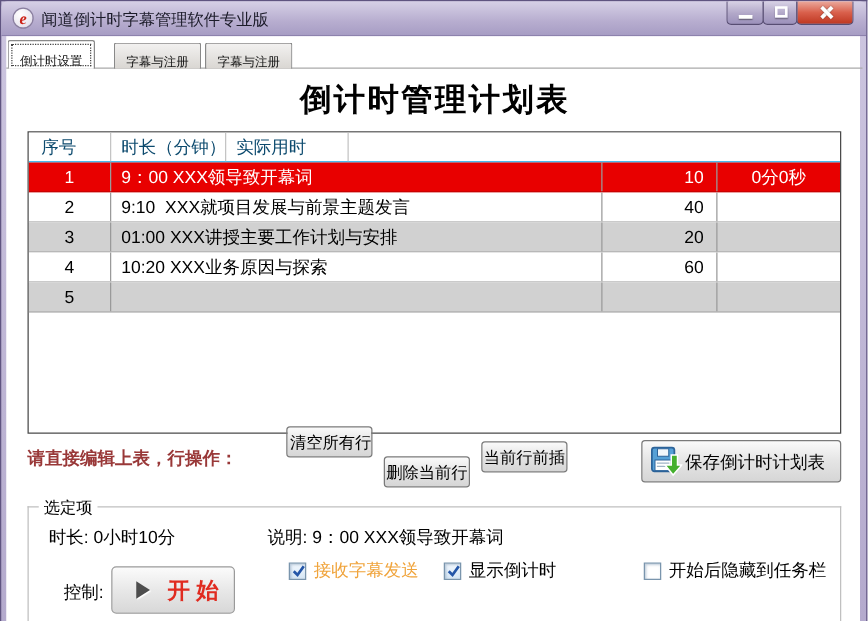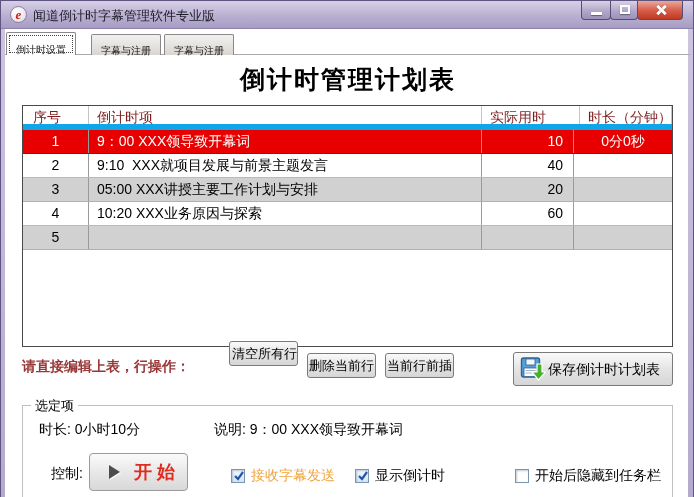--- a/index.html
+++ b/index.html
@@ -52,36 +52,36 @@
   
   .lv { position:absolute; left:21px; top:104px; width:651px; height:242px;
     border:1px solid #4a4a4a; background:#fff; overflow:hidden; font-size:14px; }
   .lv-row { display:flex; width:100%; height:24px; line-height:23px; }
   .lv-cell { height:100%; border-right:1px solid #9a9a9a; overflow:hidden; white-space:pre; }
   .lv-cell:last-child { border-right:none; }
   .c-no   { width:66px;  text-align:center; }
   .c-item { width:393px; padding-left:8px; }
   .c-dur  { width:92px;  text-align:right; padding-right:10px; }
   .c-act  { width:98px;  text-align:center; }
-  .lv-head { background:#fff; border-bottom:6px solid #0ea5e9; color:#7f1d1d; }
+  .lv-head { background:#fff; border-bottom:1px solid #0ea5e9; color:#0c4a6e; }
   .lv-head .lv-cell { border-right:1px solid #c4c4c4; }
   .lv-head .c-no { text-align:left; padding-left:10px; }
   .lv-head .c-dur { text-align:left; padding-left:8px; padding-right:0; }
   .lv-head .c-act { text-align:left; padding-left:8px; }
   .row-sel  { background:#e80000; color:#fff; border-bottom:1px solid #c00000; }
   .row-white{ background:#ffffff; color:#000; border-bottom:1px solid #b9b9b9; }
   .row-gray { background:#d1d1d1; color:#000; border-bottom:1px solid #b0b0b0; }
 
   
   .rowops-label { position:absolute; left:21px; top:357px; font-size:14px; font-weight:bold; color:#993838; }
   .btn { position:absolute; height:25px; font-size:13px; color:#000;
     background:linear-gradient(#fafafa,#e4e4e4 50%,#d6d6d6);
     border:1px solid #7a7a7a; border-radius:3px; text-align:center; line-height:23px; }
   .btn.b1 { left:228px; top:340px; width:69px;text-align:right; }
-  .btn.b2 { left:306px; top:352px; width:69px; }
+  .btn.b2 { left:306px; top:364px; width:69px; }
   .btn.b3 { left:384px; top:352px; width:69px; }
   .btn.save { left:512px; top:351px; width:160px; height:34px; line-height:32px;
     font-size:14px; display:flex; align-items:center; justify-content:flex-start; padding-left:6px; }
   .save-icon { width:26px; height:26px; margin-right:2px; flex:0 0 auto; }
 
   
   .groupbox { position:absolute; left:21px; top:404px; width:651px; height:93px;
     border:1px solid #c0c0c0; border-bottom:none; }
   .groupbox-label { position:absolute; left:8px; top:-9px; background:#fff;
     padding:0 4px; font-size:13px; color:#000; }
@@ -92,21 +92,21 @@
 
   .start-btn { position:absolute; left:88px; top:452px; width:99px; height:38px;
     background:linear-gradient(#fbfbfb,#e8e8e8 50%,#d8d8d8);
     border:1px solid #9a9a9a; border-radius:4px;
     display:flex; align-items:center; justify-content:center;padding-left:12px; }
   .play-icon { width:0; height:0; border-left:11px solid #4d4d4d;
     border-top:7px solid transparent; border-bottom:7px solid transparent;
     margin-right:14px; filter:drop-shadow(1px 1px 0 #fff); }
   .start-label { font-size:18px; font-weight:bold; color:#e02b20; letter-spacing:5px; }
 
-  .checkbox-row { position:absolute; left:0; top:466px; width:694px; height:20px; }
+  .checkbox-row { position:absolute; left:0; top:447px; width:694px; height:20px; }
   .cb { position:absolute; display:flex; align-items:center; font-size:14px; }
   .cb .box { width:14px; height:14px; border:1px solid #7a95ad; background:#fff;
     margin-right:6px; flex:0 0 auto; position:relative;
     box-shadow:inset 1px 1px 2px rgba(110,140,170,.45); }
   .cb.checked .box { background:linear-gradient(#f4f9fe,#d5e6f5); }
   .cb .box svg { position:absolute; left:1px; top:0px; }
   .cb1 { left:230px; color:#f0a43c; }
   .cb2 { left:354px; color:#000; }
   .cb3 { left:514px; color:#000; }
 </style>
@@ -144,39 +144,38 @@
     <div class="tab t3">
       <span>字幕与注册</span>
     </div>
   </div>
 
   <div class="page-title">倒计时管理计划表</div>
 
   <div class="lv">
     <div class="lv-row lv-head">
       <div class="lv-cell c-no">序号</div>
-      <div class="lv-cell c-item">倒计时项</div>
+      <div class="lv-cell c-dur">时长（分钟）</div>
       <div class="lv-cell c-act">实际用时</div>
-      <div class="lv-cell c-dur">时长（分钟）</div>
     </div>
     <div class="lv-row row-sel">
       <div class="lv-cell c-no">1</div>
       <div class="lv-cell c-item">9：00 XXX领导致开幕词</div>
       <div class="lv-cell c-dur">10</div>
       <div class="lv-cell c-act">0分0秒</div>
     </div>
     <div class="lv-row row-white">
       <div class="lv-cell c-no">2</div>
       <div class="lv-cell c-item">9:10  XXX就项目发展与前景主题发言</div>
       <div class="lv-cell c-dur">40</div>
       <div class="lv-cell c-act"></div>
     </div>
     <div class="lv-row row-gray">
       <div class="lv-cell c-no">3</div>
-      <div class="lv-cell c-item">05:00 XXX讲授主要工作计划与安排</div>
+      <div class="lv-cell c-item">01:00 XXX讲授主要工作计划与安排</div>
       <div class="lv-cell c-dur">20</div>
       <div class="lv-cell c-act"></div>
     </div>
     <div class="lv-row row-white">
       <div class="lv-cell c-no">4</div>
       <div class="lv-cell c-item">10:20 XXX业务原因与探索</div>
       <div class="lv-cell c-dur">60</div>
       <div class="lv-cell c-act"></div>
     </div>
     <div class="lv-row row-gray">

